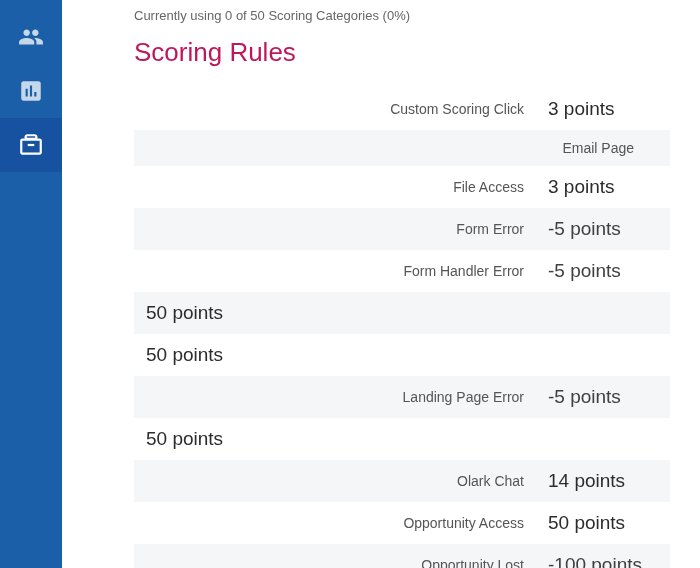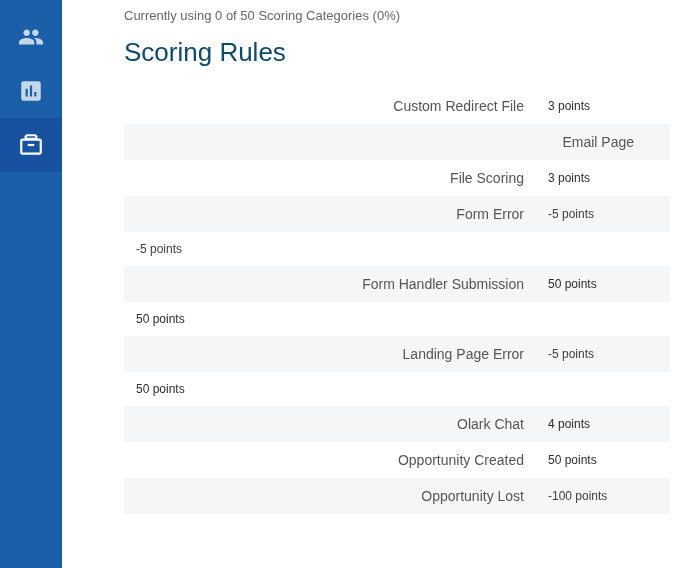--- a/index.html
+++ b/index.html
@@ -45,35 +45,36 @@
 
     .sidebar-item svg {
       width: 26px;
       height: 26px;
       fill: currentColor;
     }
 
     
     .main-content {
       flex: 1;
-      padding: 0 30px 20px 62px;
+      padding: 0 30px 20px 38px;
       overflow-y: auto;
+      margin-left: 34px;
     }
 
     .top-bar {
       padding: 8px 0 6px 0;
       font-size: 13px;
       color: #666;
       border-bottom: none;
     }
 
     .page-title {
       font-size: 26px;
       font-weight: 300;
-      color: #0c4a6e;
+      color: #be185d;
       margin: 8px 0 20px 0;
     }
 
     
     .scoring-table {
       width: 100%;
     }
 
     .scoring-row {
       display: flex;
@@ -92,21 +93,21 @@
     .row-label {
       flex: 1;
       text-align: right;
       padding-right: 24px;
       font-size: 14px;
       color: #555;
     }
 
     .row-value {
       min-width: 110px;
-      font-size: 12px;
+      font-size: 19px;
       color: #2c2c2c;
       font-weight: 500;
     }
 
     .row-value.negative {
       color: #404040;
     }
 
     .row-value.positive {
       color: #2c2c2c;
@@ -141,57 +142,57 @@
 <div class="main-content">
 
   <div class="top-bar">
     <span>Currently using 0 of 50 Scoring Categories (0%)</span>
   </div>
 
   <h1 class="page-title">Scoring Rules</h1>
 
   <div class="scoring-table" id="scoring-table-container">
   <div class="scoring-row">
-        <span class="row-label">Custom Redirect File</span>
+        <span class="row-label">Custom Scoring Click</span>
         <span class="row-value positive">3 points</span>
       </div>
       <div class="scoring-row">
         <span class="row-label">Email Page</span>
       </div>
       <div class="scoring-row">
-        <span class="row-label">File Scoring</span>
+        <span class="row-label">File Access</span>
         <span class="row-value positive">3 points</span>
       </div>
       <div class="scoring-row">
         <span class="row-label">Form Error</span>
         <span class="row-value negative">-5 points</span>
       </div>
       <div class="scoring-row">
+        <span class="row-label">Form Handler Error</span>
         <span class="row-value negative">-5 points</span>
       </div>
       <div class="scoring-row">
-        <span class="row-label">Form Handler Submission</span>
         <span class="row-value positive">50 points</span>
       </div>
       <div class="scoring-row">
         <span class="row-value positive">50 points</span>
       </div>
       <div class="scoring-row">
         <span class="row-label">Landing Page Error</span>
         <span class="row-value negative">-5 points</span>
       </div>
       <div class="scoring-row">
         <span class="row-value positive">50 points</span>
       </div>
       <div class="scoring-row">
         <span class="row-label">Olark Chat</span>
-        <span class="row-value positive">4 points</span>
+        <span class="row-value positive">14 points</span>
       </div>
       <div class="scoring-row">
-        <span class="row-label">Opportunity Created</span>
+        <span class="row-label">Opportunity Access</span>
         <span class="row-value positive">50 points</span>
       </div>
       <div class="scoring-row">
         <span class="row-label">Opportunity Lost</span>
         <span class="row-value negative">-100 points</span>
       </div>
     </div>
 
 </div>
 

